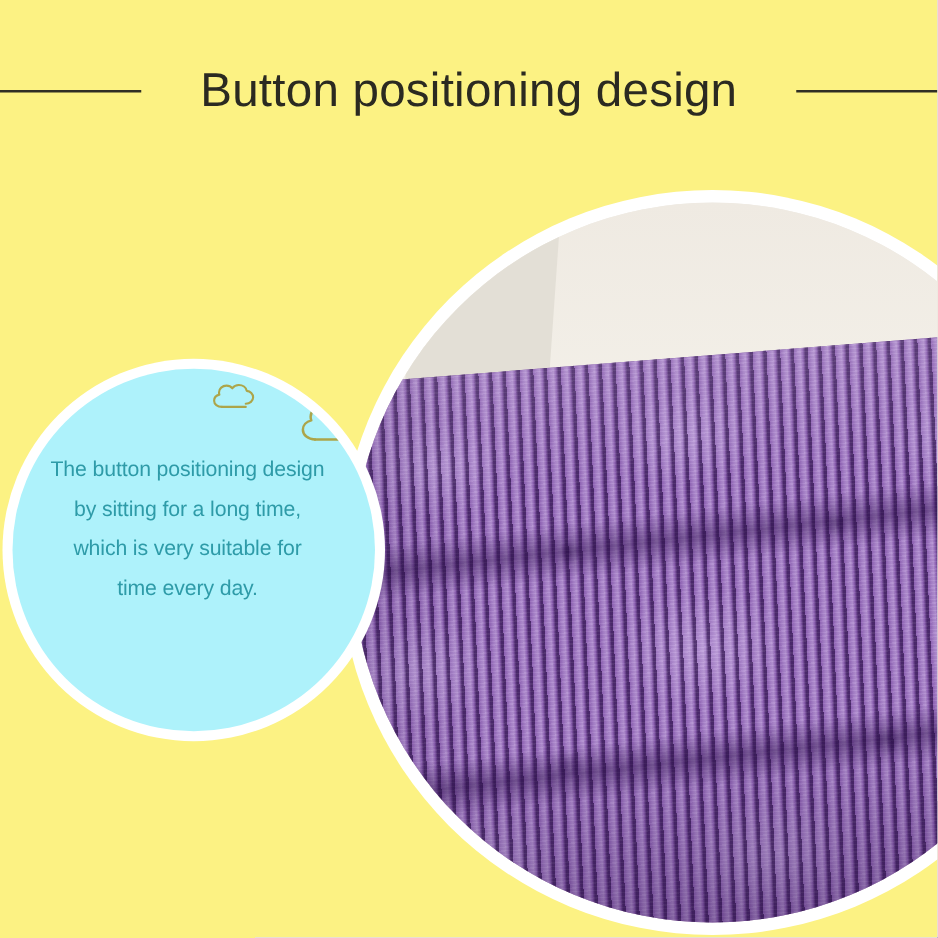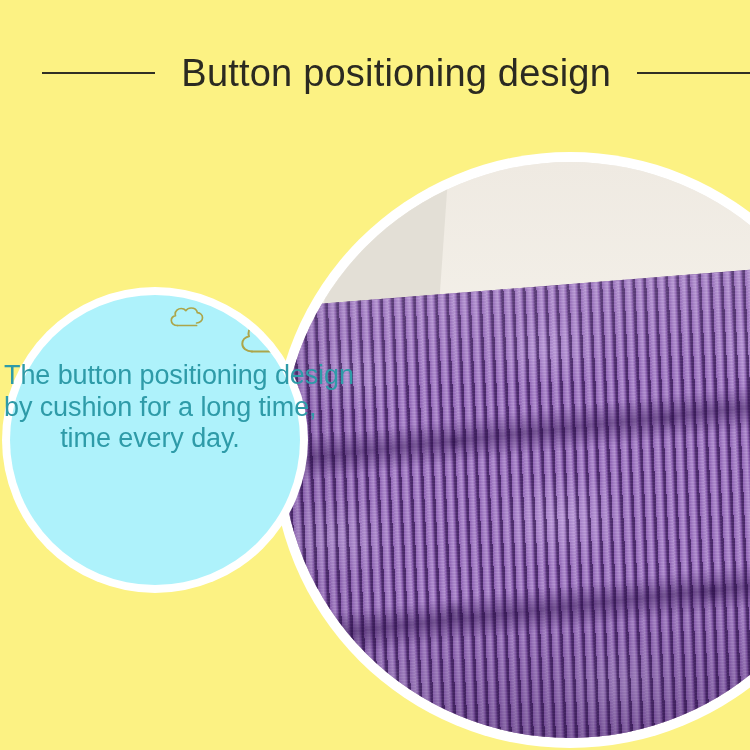--- a/index.html
+++ b/index.html
@@ -20,22 +20,22 @@
 
   
   #header {
     position: absolute;
     left: 0;
     top: 44px;
     width: 750px;
     height: 58px;
     display: flex;
     align-items: center;
-    justify-content: flex-end;
-    gap: 26px;
+    justify-content: space-between;
+    gap: 14px;
     z-index: 40;
   }
 
   .rule {
     width: 113px;
     height: 2px;
     background: #302f24;
     flex: 0 0 auto;
   }
 
@@ -226,21 +226,21 @@
 
   
   #info-text {
     position: absolute;
     left: 0;
     top: 360px;
     width: 300px;
     z-index: 30;
     text-align: center;
     color: #2e9ba8;
-    font-size: 27px;
+    font-size: 17px;
     line-height: 31.5px;
     letter-spacing: -0.1px;
     font-weight: 400;
     padding: 0 4px;
     box-sizing: border-box;
     pointer-events: none;
   }
 
   #info-text .line {
     display: block;
@@ -280,21 +280,22 @@
     <span class="cloud" id="cloud-large">
       <svg width="62" height="44" viewBox="0 0 62 44" fill="none">
         <path d="M14 34.5c-5.5 0-9.7-3.4-9.7-7.7 0-3.6 2.8-6.6 6.7-7.5-.3-.9-.5-1.9-.5-2.9 0-4.7 4.2-8.4 9.4-8.4 3 0 5.7 1.2 7.4 3.2 1.7-2.5 4.8-4.1 8.2-4.1 4.9 0 9 3.1 9.9 7.3 4.5.5 8 3.9 8 8 0 4.5-4.1 8.1-9.2 8.1" stroke="#aca54a" stroke-width="2" stroke-linecap="round" stroke-linejoin="round"></path>
         <path d="M14 34.5h39.2" stroke="#aca54a" stroke-width="2" stroke-linecap="round"></path>
       </svg>
     </span>
   </div>
 
   <div id="info-text">
     <span class="line">The button positioning design</span>
-    <span class="line">by cushion for a long time,</span>
+    <span class="line">by sitting for a long time,</span>
+    <span class="line">which is very suitable for</span>
     <span class="line">time every day.</span>
   </div>
 
   <div id="header">
     <span class="rule"></span>
     <h1 id="page-title">Button positioning design</h1>
     <span class="rule"></span>
   </div>
 
 </div>

